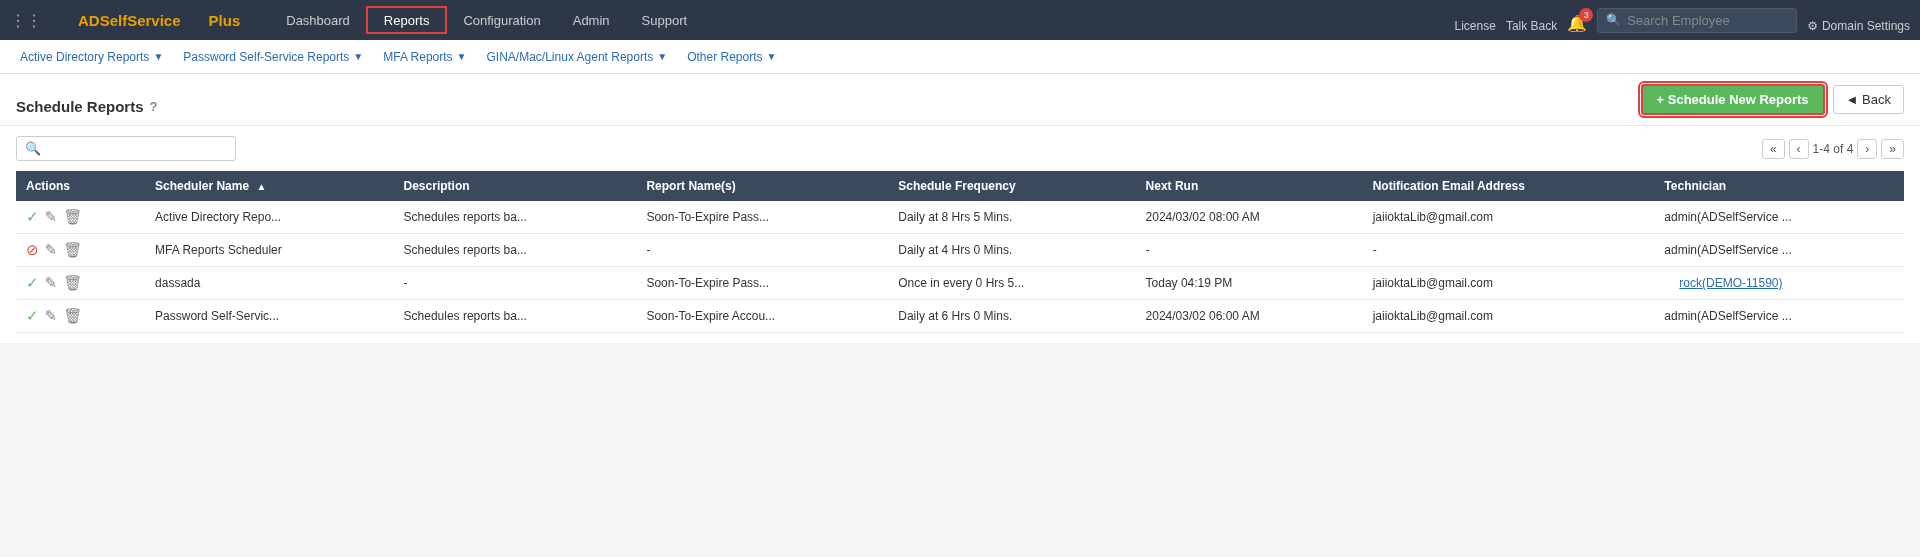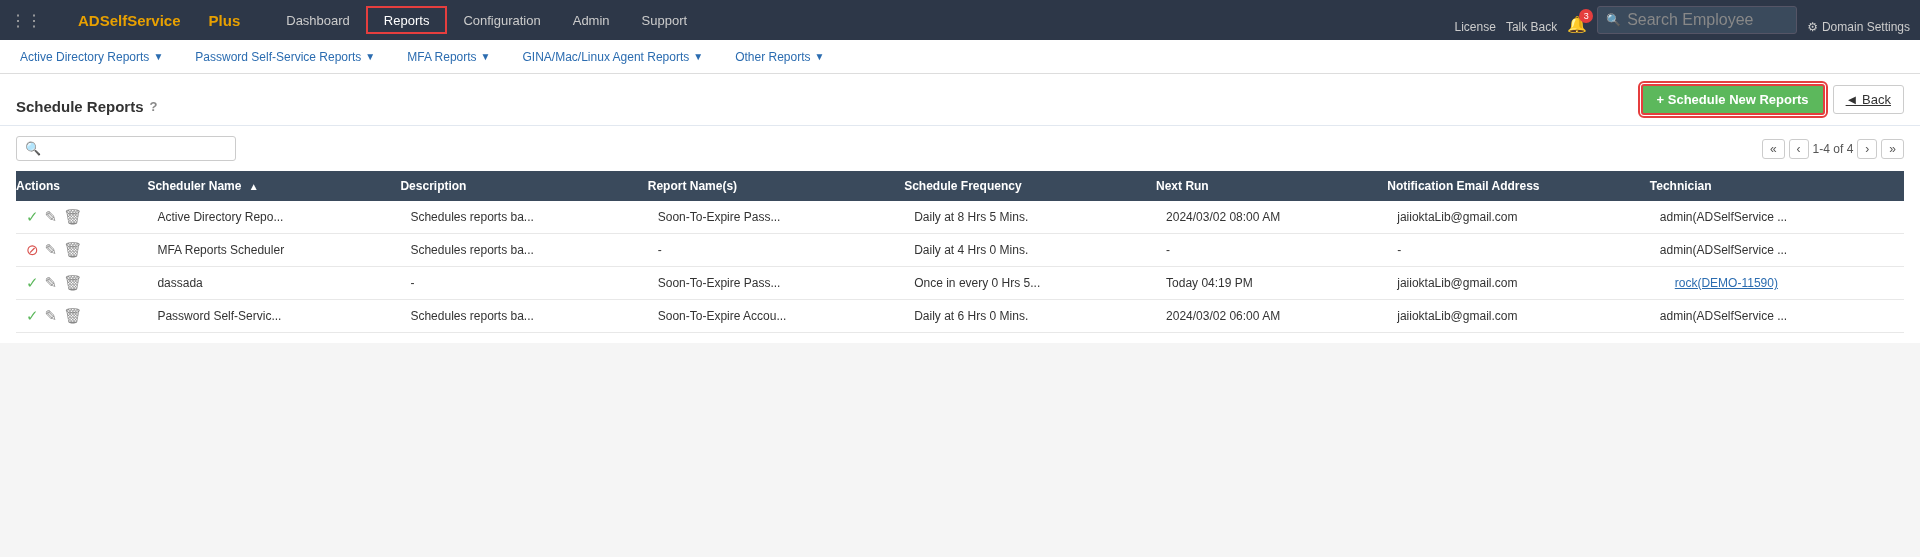--- a/index.html
+++ b/index.html
@@ -95,21 +95,21 @@
       display: flex;
       align-items: center;
       gap: 6px;
       min-width: 200px;
     }
     .search-bar input {
       background: transparent;
       border: none;
       outline: none;
       color: #ccc;
-      font-size: 16px;
+      font-size: 13px;
       width: 160px;
     }
     .search-bar input::placeholder { color: #888; }
     .domain-settings {
       color: #ccc;
       font-size: 12px;
       display: flex;
       align-items: center;
       gap: 4px;
       cursor: pointer;
@@ -117,21 +117,21 @@
     }
 
     
     .sub-nav {
       background: #fff;
       border-bottom: 1px solid #ddd;
       display: flex;
       align-items: center;
       padding: 0 10px;
       height: 34px;
-      gap: 12px;
+      gap: 0;
     }
     .sub-nav-item {
       color: #2b6cb0;
       font-size: 12px;
       padding: 0 10px;
       height: 34px;
       display: flex;
       align-items: center;
       cursor: pointer;
       gap: 4px;
@@ -183,21 +183,20 @@
       background: #fff;
       border: 1px solid #ccc;
       border-radius: 3px;
       padding: 6px 12px;
       font-size: 13px;
       cursor: pointer;
       color: #333;
       display: flex;
       align-items: center;
       gap: 4px;
-      text-decoration: underline;
     }
 
     
     .table-area {
       background: #fff;
       margin: 0;
       padding: 10px 16px;
     }
     .search-row {
       display: flex;
@@ -242,21 +241,21 @@
     .data-table {
       width: 100%;
       border-collapse: collapse;
       font-size: 13px;
     }
     .data-table thead tr {
       background: #3a4a5c;
       color: #fff;
     }
     .data-table thead th {
-      padding: 8px 0;
+      padding: 8px 10px;
       text-align: left;
       font-weight: 600;
       font-size: 12px;
       white-space: nowrap;
     }
     .data-table thead th.sortable {
       cursor: pointer;
       margin-top: 8px;
     }
     .data-table tbody tr {

